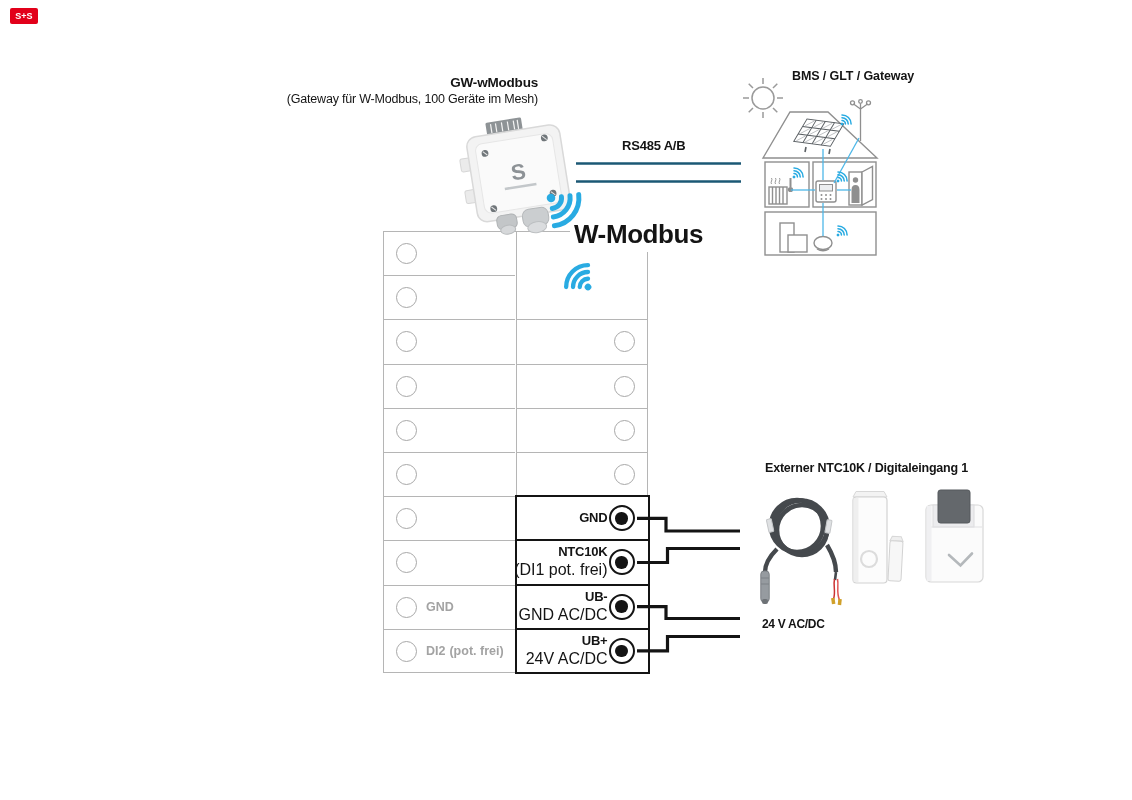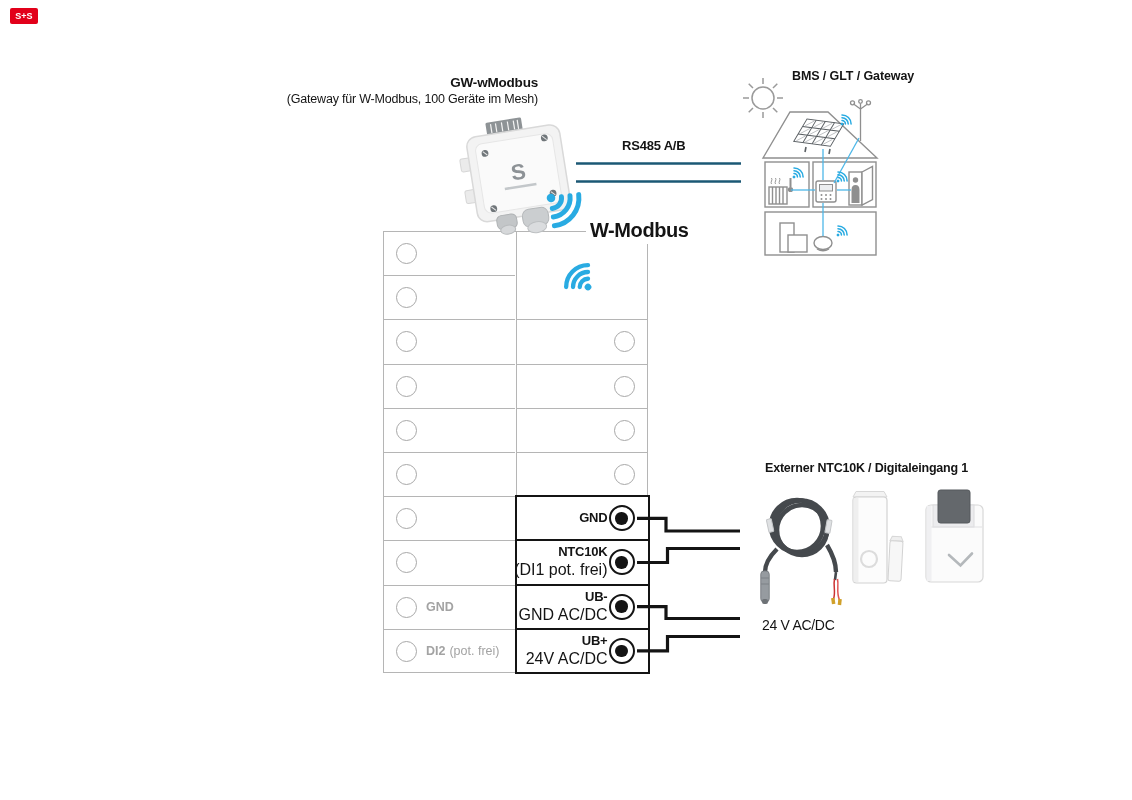--- a/index.html
+++ b/index.html
@@ -19,40 +19,40 @@
   
   #gw-header { right:574px; top:75px; text-align:right; white-space:nowrap; }
   #gw-title { font-size:13.5px; font-weight:bold; letter-spacing:-0.2px; }
   #gw-subtitle { font-size:12.5px; margin-top:2px; letter-spacing:-0.2px; }
 
   
   #rs485-label { left:622px; top:138px; font-size:13px; font-weight:bold; letter-spacing:-0.2px; }
 
   
   #wmodbus-label {
-    left:586px; top:218px; font-size:20px; font-weight:bold; letter-spacing:-0.4px;
+    left:570px; top:218px; font-size:26px; font-weight:bold; letter-spacing:-0.4px;
     background:#fff; padding:1px 4px 2px 4px; z-index:4;
   }
   #bms-label { left:792px; top:69px; font-size:12.5px; font-weight:bold; letter-spacing:-0.1px; z-index:2;text-align:center; }
   #ext-label { left:765px; top:461px; font-size:12.5px; font-weight:bold; letter-spacing:-0.2px; }
-  #power-label { left:762px; top:617px; font-size:14px; font-weight:normal; letter-spacing:-0.3px; }
+  #power-label { left:762px; top:617px; font-size:12px; font-weight:bold; letter-spacing:-0.3px; }
 
   
   #term-table { left:383px; top:231px; width:265px; height:442px; z-index:2; }
   .t-outline { position:absolute; left:0; top:0; width:265px; height:442px;
                border:1.2px solid #b5b5b5; box-sizing:border-box; }
   .t-vline { position:absolute; left:132.5px; top:0; width:1px; height:442px; background:#b5b5b5; }
   .lcell { position:absolute; left:1px; width:131px; height:44.2px; display:flex; align-items:center;
            border-top:1px solid #b5b5b5; box-sizing:border-box; }
   .lcell.first { border-top:none; }
   .circ { width:21px; height:21px; border:1.6px solid #a8a8a8; border-radius:50%;
           margin-left:12px; flex:none; background:#fff; box-sizing:border-box; }
   .llab { margin-left:9px; color:#a3a3a3; font-size:12.5px; white-space:nowrap; }
   .llab .b { font-weight:bold; }
-  .llab .r { font-weight:normal; margin-left:4px; }
+  .llab .r { font-weight:bold; margin-left:4px; }
   .rcell { position:absolute; left:133px; width:132px; height:44.2px;
            border-top:1px solid #b5b5b5; box-sizing:border-box; }
   .rcirc { position:absolute; right:13px; top:50%; margin-top:-10.5px; width:21px; height:21px;
            border:1.6px solid #a8a8a8; border-radius:50%; box-sizing:border-box; background:#fff; }
   .tcell { position:absolute; left:131.5px; width:135px; height:46.2px;
            border:2.2px solid #141414; box-sizing:border-box; background:#fff; }
   .tlab { position:absolute; right:40px; top:50%; transform:translateY(-50%);
           text-align:right; white-space:nowrap; }
   .tlab .l1 { font-weight:bold; font-size:13px; line-height:1.15; letter-spacing:-0.2px; }
   .tlab .l2 { font-weight:normal; font-size:16px; line-height:1.2; }

